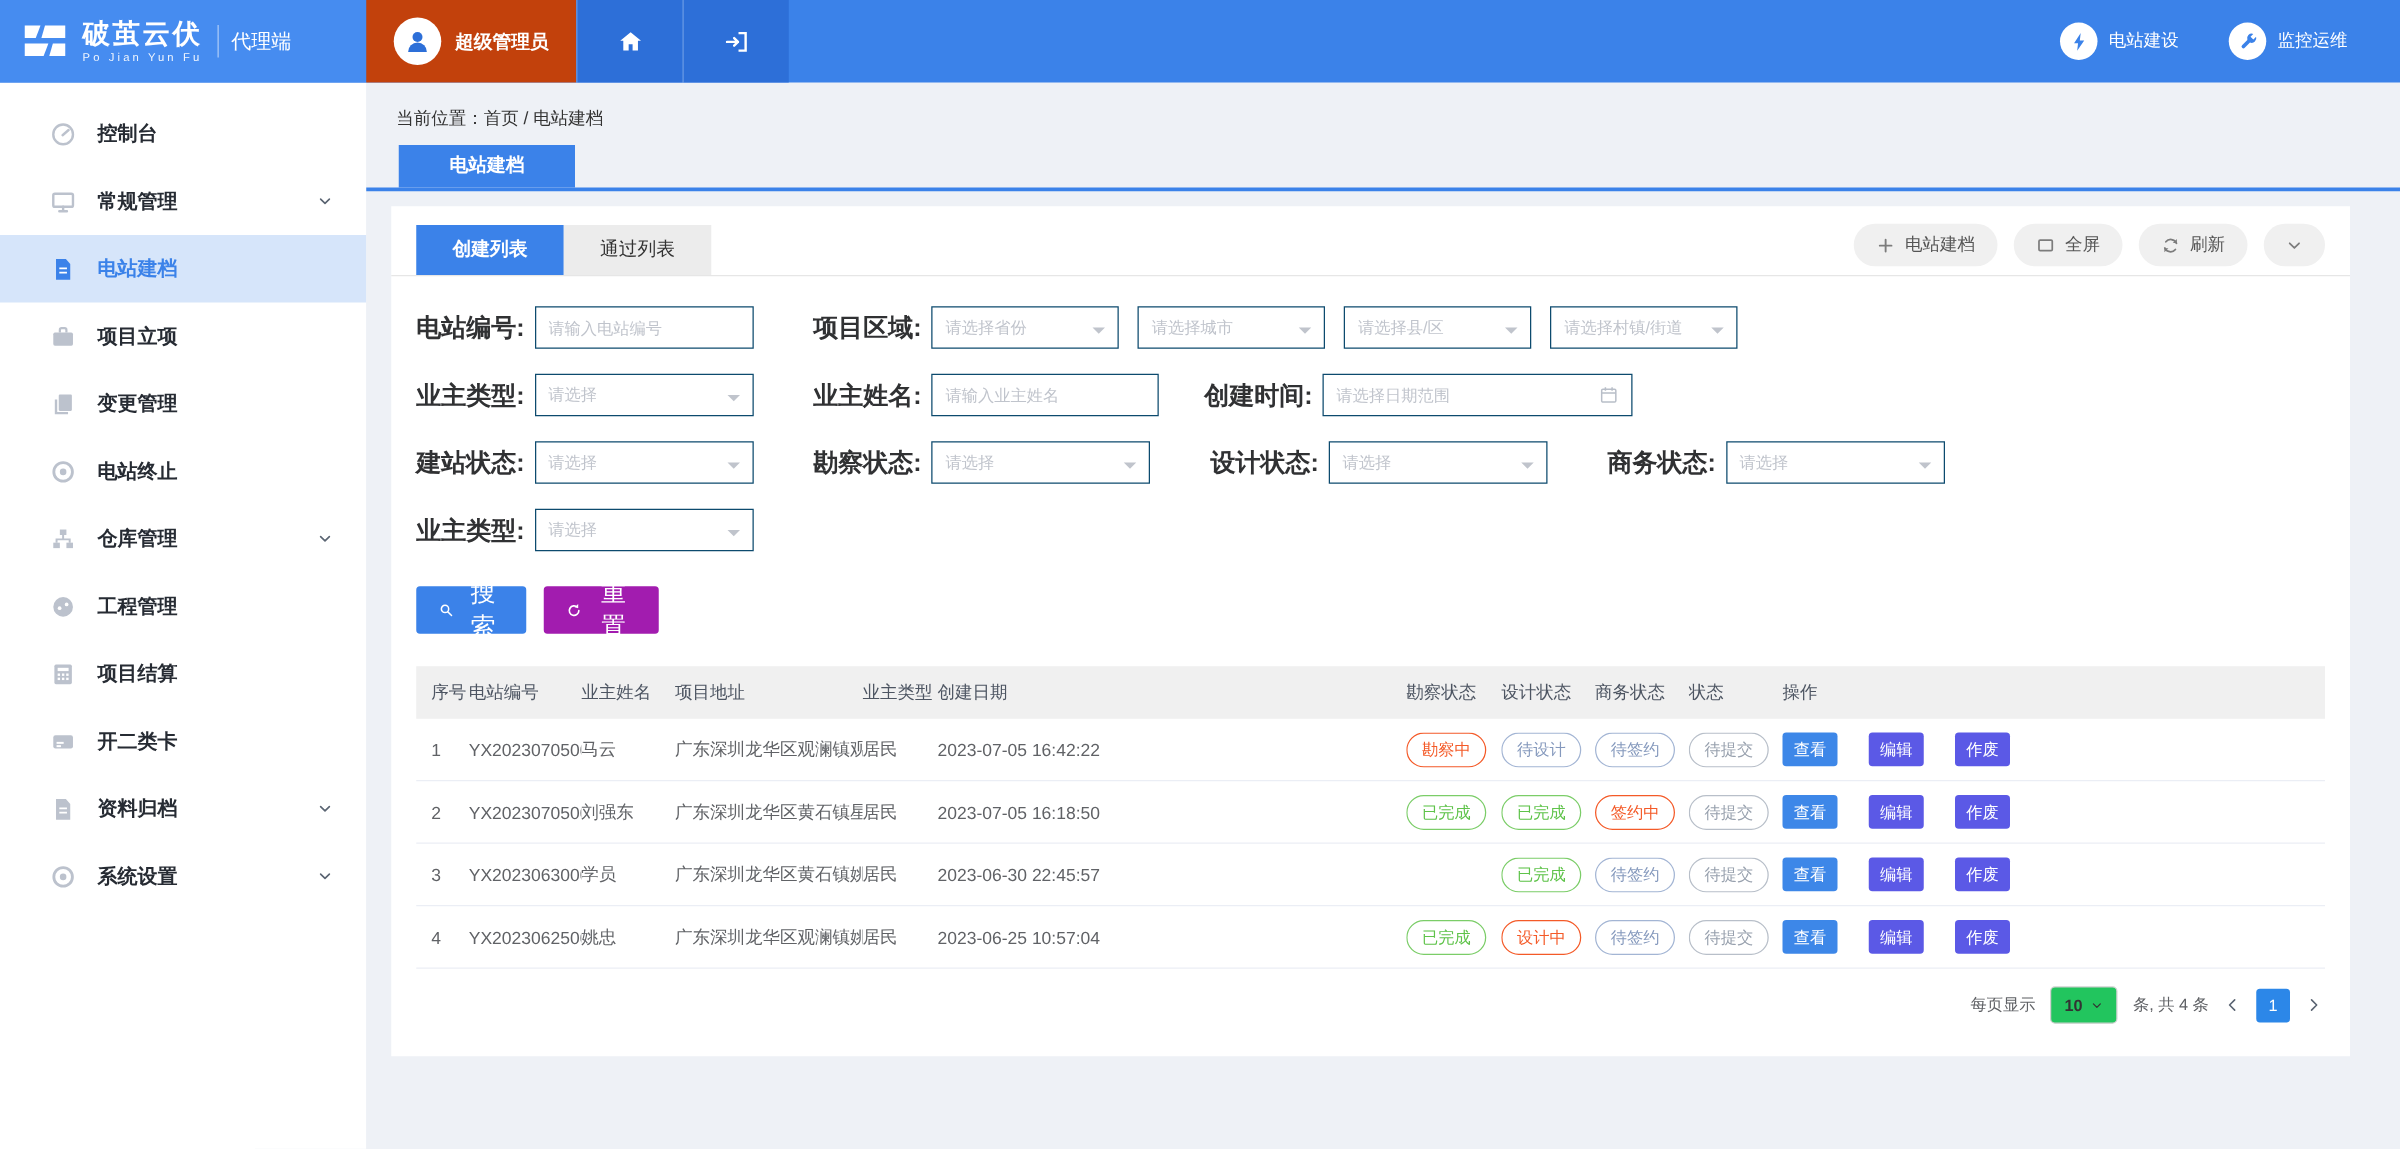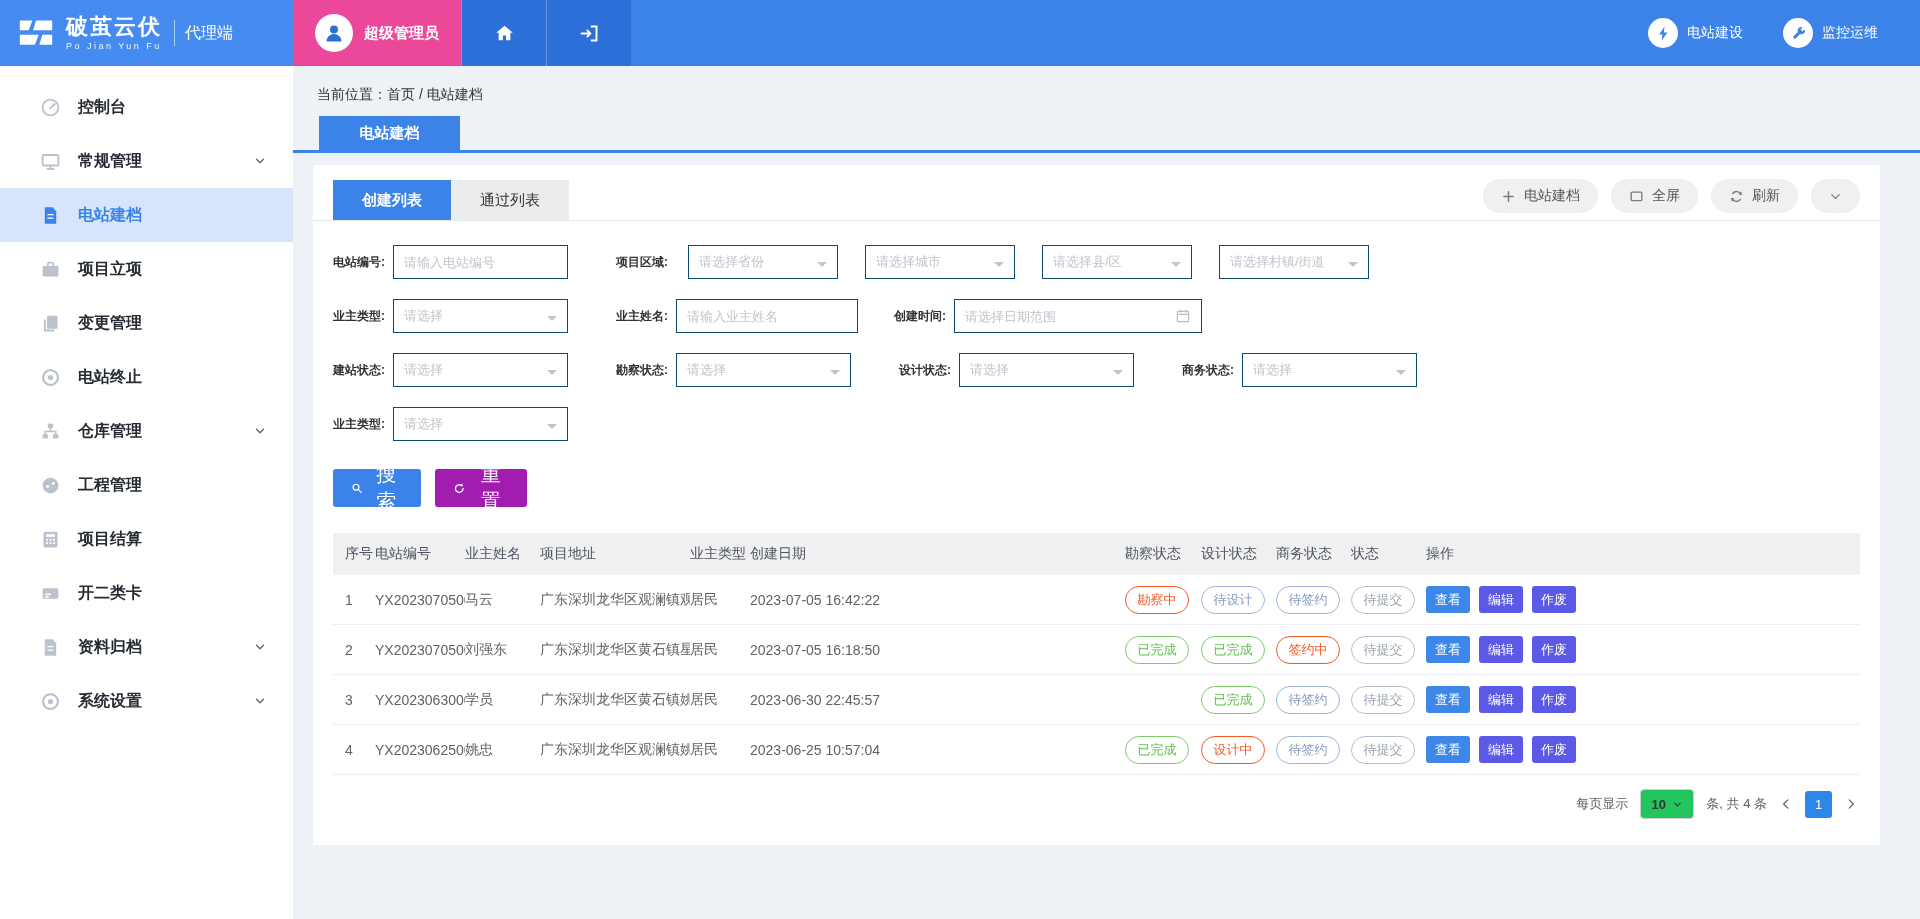--- a/index.html
+++ b/index.html
@@ -6,21 +6,21 @@
     font-family:"Liberation Sans","DejaVu Sans",sans-serif;background:#eef1f6;}
   svg{display:block;width:100%;height:100%;}
   
   .topbar{position:absolute;top:0;left:0;right:0;height:66px;background:#3b82e9;display:flex;align-items:stretch;color:#fff;z-index:5;}
   .brand{width:293px;background:#468cf0;display:flex;align-items:center;padding-left:16px;box-sizing:border-box;}
   .brand-mark{width:40px;height:36px;margin-right:10px;flex:none;}
   .brand-name{font-size:22px;font-weight:700;letter-spacing:2px;line-height:22px;}
   .brand-sub{font-size:9px;letter-spacing:2.5px;color:rgba(255,255,255,.92);margin-top:3px;}
   .brand-divider{width:1px;height:26px;background:rgba(255,255,255,.55);margin:0 10px 0 12px;}
   .brand-portal{font-size:16px;}
-  .tb-user{background:#ec4899;display:flex;align-items:center;gap:11px;padding:0 22px;}
+  .tb-user{background:#c2410c;display:flex;align-items:center;gap:11px;padding:0 22px;}
   .avatar{width:38px;height:38px;border-radius:50%;background:#fff;display:flex;align-items:center;justify-content:center;}
   .avatar span{width:24px;height:24px;color:#2d6fd8;}
   .tb-user-name{font-size:15px;font-weight:700;}
   .tb-sq{background:#2d6fd8;width:84px;display:flex;align-items:center;justify-content:center;border-left:1px solid rgba(255,255,255,.28);cursor:pointer;}
   .tb-sq .ticon{width:21px;height:21px;color:#fff;}
   .tb-spacer{flex:1;}
   .tb-right{display:flex;align-items:center;gap:40px;margin-right:42px;}
   .tb-mode{display:flex;align-items:center;gap:9px;cursor:pointer;}
   .mode-circle{width:30px;height:30px;border-radius:50%;background:#fff;display:flex;align-items:center;justify-content:center;}
   .mode-circle span{width:17px;height:17px;color:#3b82e9;}
@@ -46,28 +46,28 @@
   .tab.active{background:#3b82e9;color:#fff;font-weight:700;}
   .toolbar{display:flex;align-items:center;gap:13px;margin-bottom:7px;}
   .pill{height:34px;border-radius:17px;background:#f0f0f0;color:#555;display:flex;align-items:center;gap:8px;padding:0 18px;font-size:14px;border:none;cursor:pointer;}
   .pill .picon{width:15px;height:15px;color:#7c7c7c;}
   .pill.icon-only{padding:0 17px;}
   
   .filters{padding:24px 20px 0 20px;}
   .frow{display:flex;align-items:center;margin-bottom:20px;}
   .fgroup{display:flex;align-items:center;}
   .ml48{margin-left:48px;} .ml36{margin-left:36px;}
-  .flabel{font-size:12px;font-weight:700;color:#303133;margin-right:8px;white-space:nowrap;}
+  .flabel{font-size:20px;font-weight:700;color:#303133;margin-right:8px;white-space:nowrap;}
   .control{height:34px;border:1px solid #0c4a6e;background:#fff;box-sizing:border-box;font-size:13px;}
   input.control{padding:0 10px;color:#606266;outline:none;}
   input.control::placeholder{color:#c0c4cc;}
   .select{display:flex;align-items:center;justify-content:space-between;padding:0 10px;cursor:pointer;}
   .select .ph{color:#c0c4cc;}
   .caret{width:0;height:0;border:5px solid transparent;border-top-color:#c0c4cc;margin-top:9px;}
-  .w175{width:175px;} .w150{width:150px;margin-left:12px;} .w182{width:182px;} .w248{width:248px;}
+  .w175{width:175px;} .w150{width:150px;} .w182{width:182px;} .w248{width:248px;}
   .selgroup{display:inline-flex;gap:15px;}
   .datewrap{display:flex;align-items:center;padding:0 10px;}
   .datewrap input{border:none;outline:none;flex:1;font-size:13px;color:#606266;padding:0;background:transparent;}
   .datewrap input::placeholder{color:#c0c4cc;}
   .cal{width:16px;height:16px;color:#b8bec8;}
   .btn-row{margin-top:28px;display:flex;gap:14px;}
   .btn{height:38px;border:none;border-radius:3px;color:#fff;font-size:20px;display:flex;align-items:center;justify-content:center;gap:7px;cursor:pointer;padding:0 18px;}
   .btn-search{background:#3b82e9;width:88px;}
   .btn-reset{background:#a21caf;width:92px;}
   .bicon{width:14px;height:14px;color:#fff;}
@@ -75,21 +75,21 @@
   .dtable{margin:26px 20px 0 20px;}
   .trow{display:grid;grid-template-columns:30px 90px 75px 150px 60px 375px 76px 75px 75px 75px 1fr;align-items:center;padding-left:12px;}
   .thead{height:42px;background:#f0f0f0;color:#4d5562;font-size:14px;}
   .tbodyrow{height:49px;border-bottom:1px solid #ebeef5;font-size:14px;color:#606266;}
   .tcell{white-space:nowrap;overflow:hidden;}
   .badge{display:inline-block;min-width:42px;text-align:center;padding:4px 10px;border:1px solid;border-radius:14px;font-size:13px;background:#fff;}
   .badge.orange{color:#f45a28;border-color:#f45a28;}
   .badge.green{color:#5fc34a;border-color:#7bcd68;}
   .badge.blue{color:#8599bd;border-color:#a3b5d4;}
   .badge.gray{color:#98a1ae;border-color:#b8bfc9;}
-  .ops{display:flex;gap:9px;overflow:visible;}
+  .ops{display:flex;gap:25px;overflow:visible;}
   .abtn{border:none;border-radius:3px;color:#fff;font-size:13px;height:27px;width:44px;cursor:pointer;}
   .abtn.view{background:#3d87e8;} .abtn.edit{background:#5b59e6;} .abtn.void{background:#5b59e6;}
   
   .pagination{display:flex;justify-content:flex-end;align-items:center;gap:12px;margin:14px 22px 0 0;font-size:13px;color:#606266;}
   .pg-select{width:52px;height:28px;border:1px solid #cfcfcf;border-radius:4px;display:flex;align-items:center;justify-content:center;gap:6px;color:#333;font-weight:700;cursor:pointer;background:#22c55e;}
   .pg-caret{width:11px;height:11px;color:#333;}
   .pg-nav{width:14px;height:14px;color:#5a6472;cursor:pointer;}
   .pg-page{width:27px;height:27px;border-radius:3px;background:#2c87e8;color:#fff;display:flex;align-items:center;justify-content:center;font-size:13px;cursor:pointer;}
 </style>
 </head>

